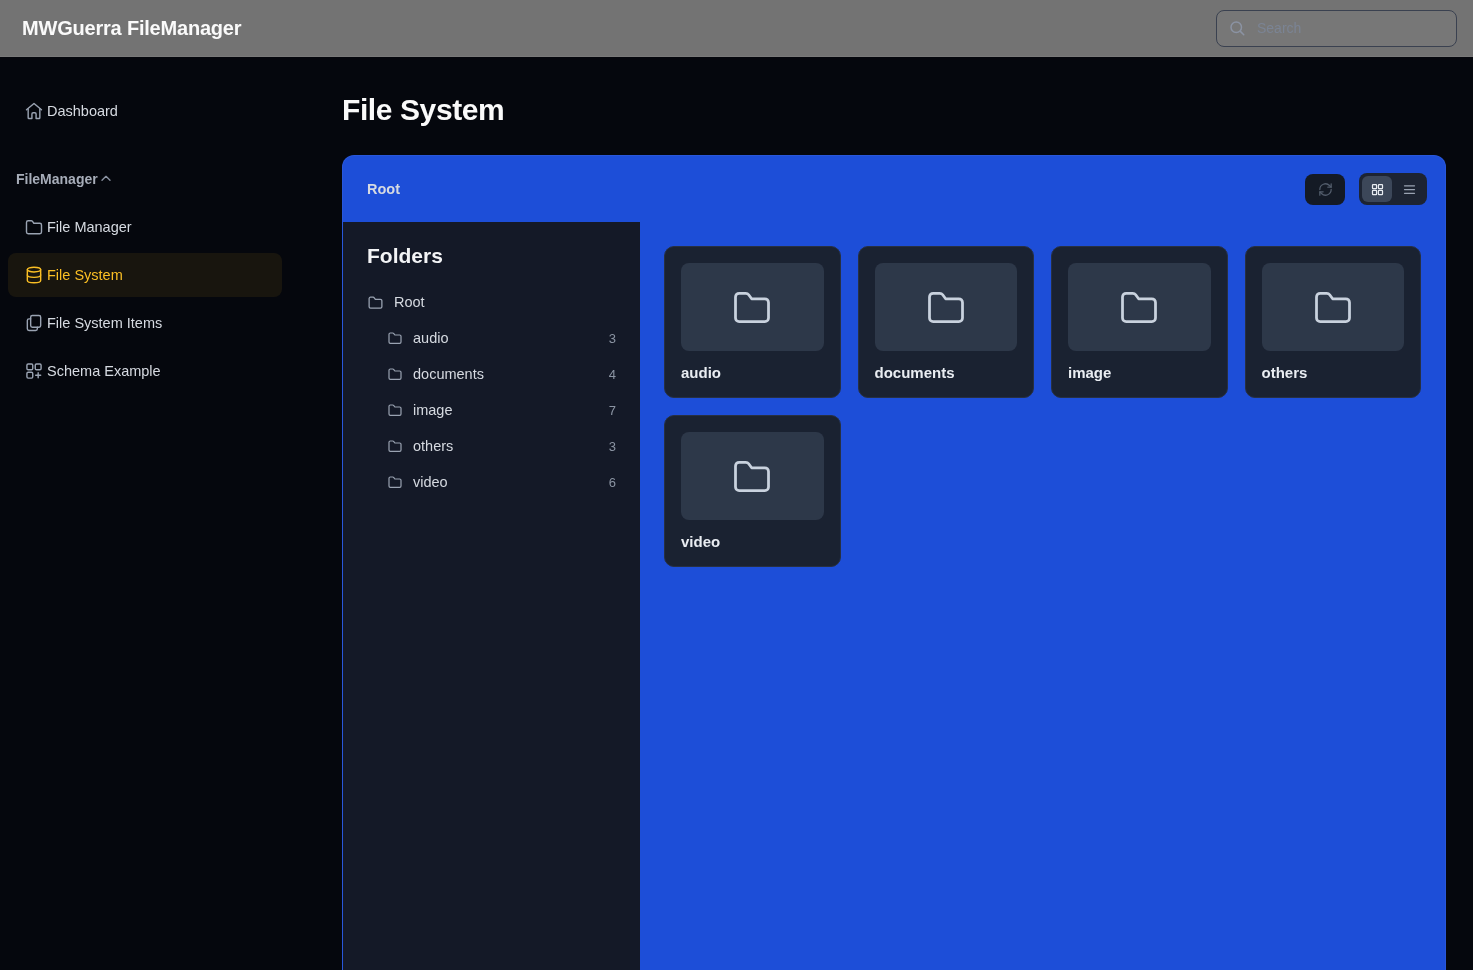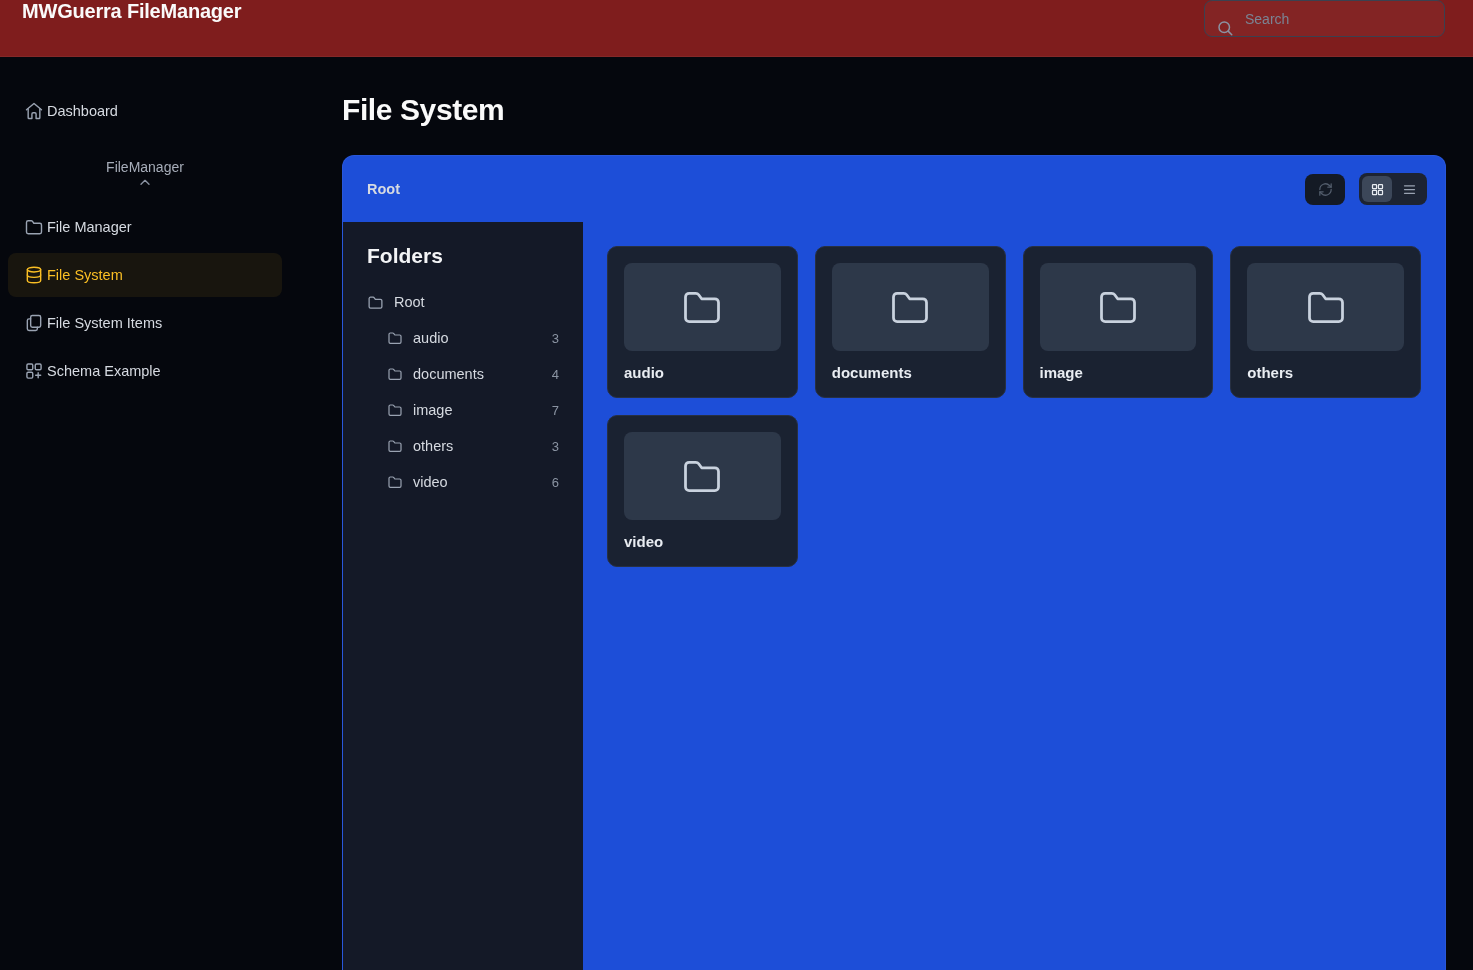--- a/index.html
+++ b/index.html
@@ -8,23 +8,24 @@
     background: #05070d;
     color: #e5e7eb;
     font-family: "Liberation Sans", sans-serif;
   }
   svg { display: block; }
 
   
   .topbar {
     height: 57px;
     display: flex;
+    align-items: center;
     justify-content: space-between;
-    padding: 0 28px 0 22px;
-    background: #7f1d1d;
+    padding: 0 16px 0 22px;
+    background: #737373;
     border-bottom: 1px solid rgba(255,255,255,0.05);
   }
   .brand { font-size: 20px; font-weight: 700; color: #fafafa; letter-spacing: -0.2px; }
   .search-wrap { position: relative; }
   .search-wrap .search-icon {
     position: absolute; left: 12px; top: 50%; transform: translateY(-50%);
     color: #8b93a3;
   }
   .search-input {
     width: 241px; height: 37px;
@@ -51,23 +52,22 @@
     border-radius: 8px;
     font-size: 14.5px; color: #d6dae1;
     cursor: pointer;
   }
   .side-item .si-icon { color: #9aa3b2; flex-shrink: 0; }
   .side-item.active { background: rgba(251,191,36,0.08); color: #fbbf24; }
   .side-item.active .si-icon { color: #fbbf24; }
   .group-header {
     display: flex; align-items: center; justify-content: flex-start;
     height: 40px; margin: 26px 36px 6px 16px;
-    font-size: 14px; color: #a7adb9; font-weight: 400;
+    font-size: 14px; color: #a7adb9; font-weight: 700;
     cursor: pointer;
-    flex-direction: column;
   }
   .group-header .chev { color: #8b93a3; }
 
   
   .main {
     flex: 1; min-width: 0;
     padding: 36px 27px 0 32px;
     display: flex; flex-direction: column;
   }
   .page-title { font-size: 30px; font-weight: 700; color: #fafafa; letter-spacing: -0.4px; }
@@ -104,21 +104,21 @@
     display: flex; align-items: center; justify-content: center;
     background: transparent; border: none; border-radius: 6px;
     color: #9aa3b2; cursor: pointer;
   }
   .view-btn.active { background: #3c4759; color: #e8ecf1; }
 
   .panel-body { flex: 1; display: flex; min-height: 0; }
 
   
   .tree-pane {
-    width: 240px; flex-shrink: 0;
+    width: 297px; flex-shrink: 0;
     background: #141927;
     padding: 22px 24px 0 24px;
   }
   .tree-heading { font-size: 21px; font-weight: 700; color: #f3f4f6; margin-bottom: 16px; }
   .tree-row {
     display: flex; align-items: center; gap: 10px;
     height: 36px; font-size: 14.5px; color: #d6dae1;
     cursor: pointer;
   }
   .tree-row .tr-icon { color: #9aa3b2; flex-shrink: 0; }

